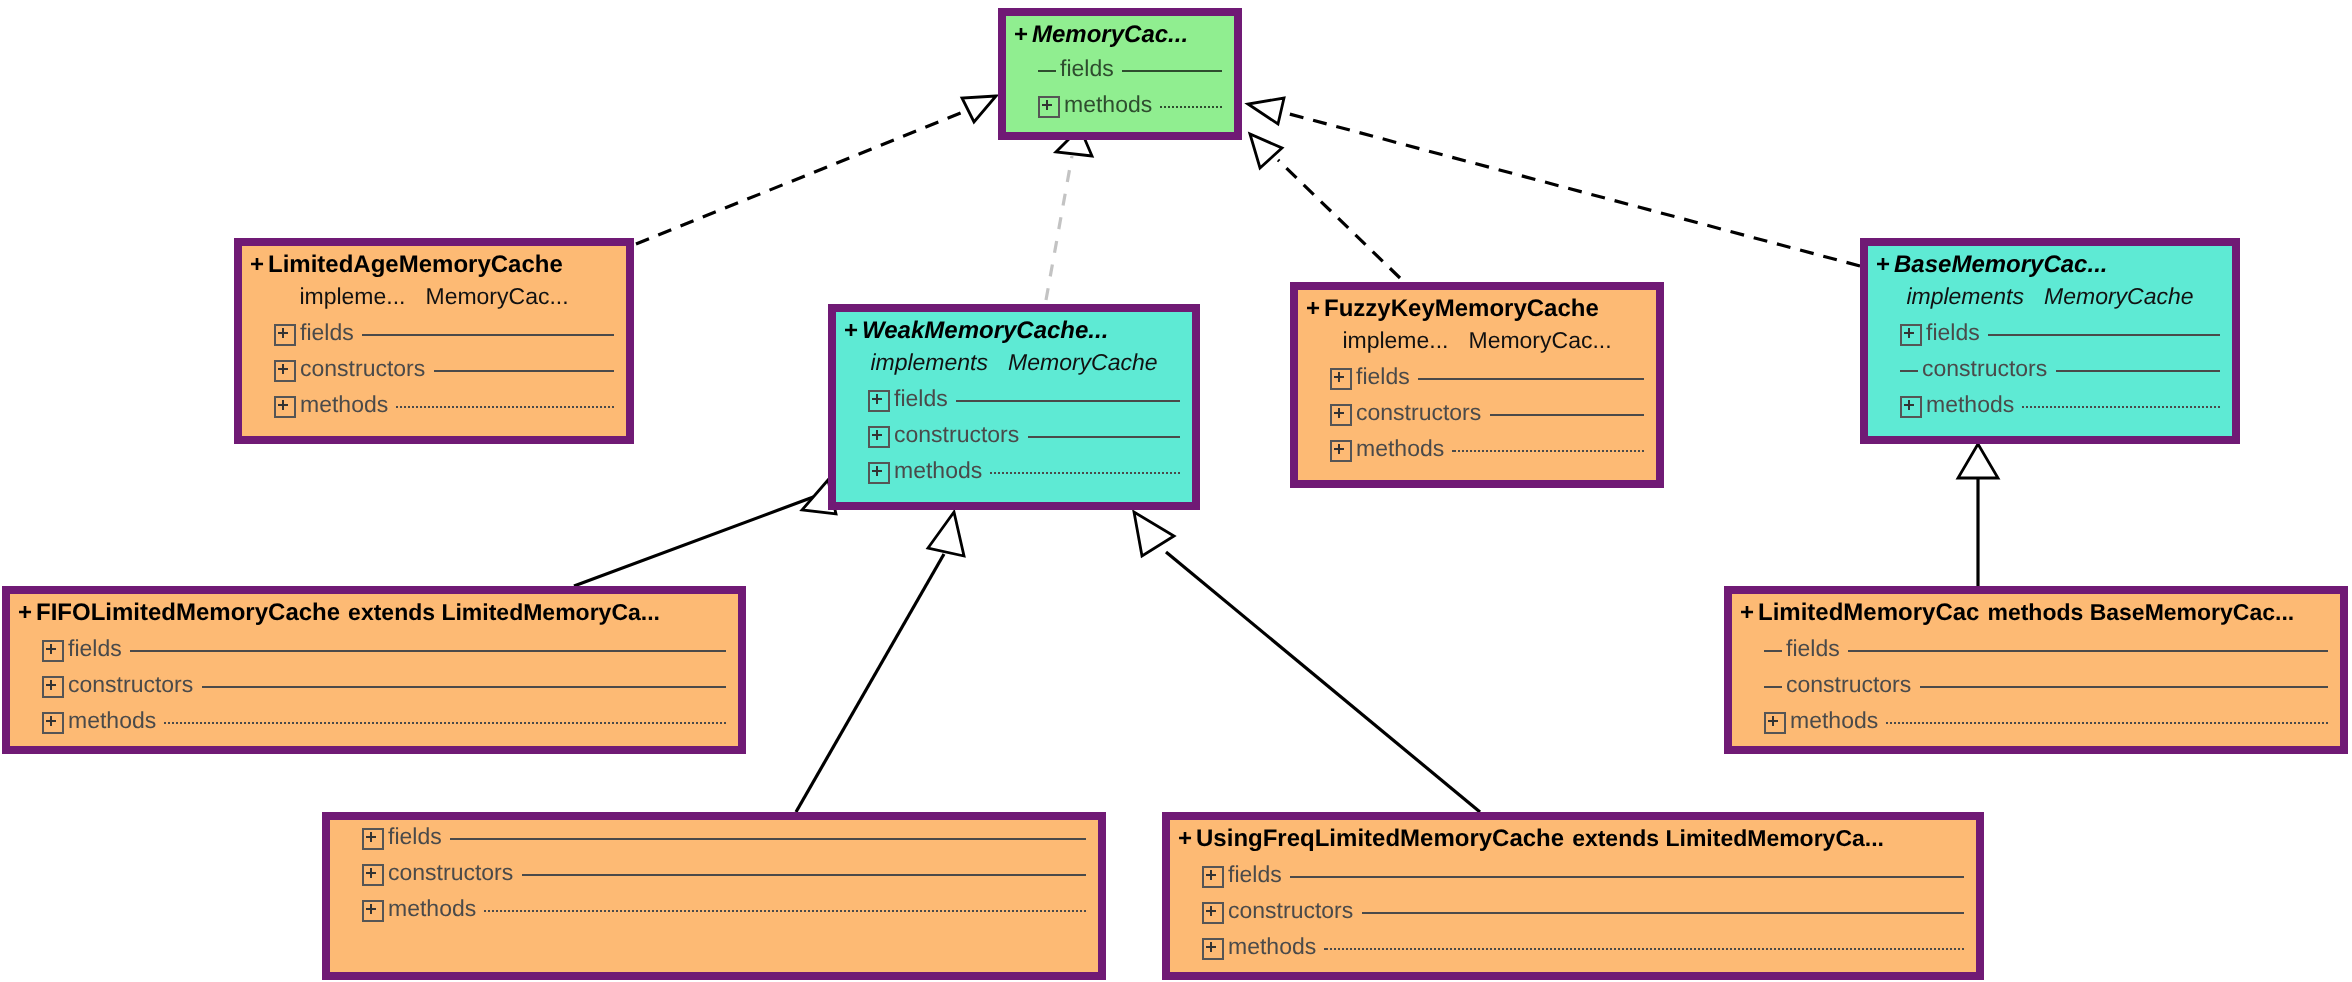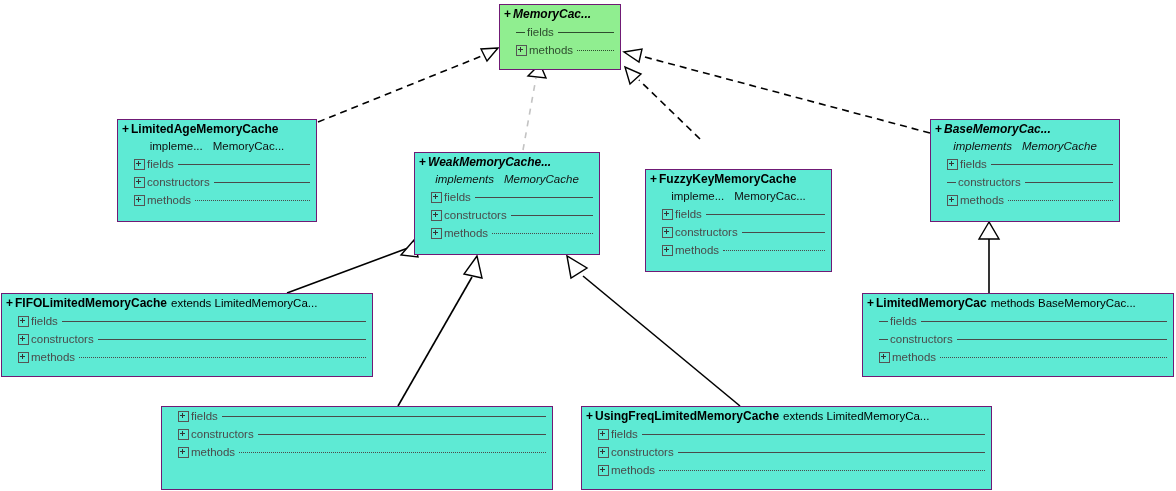--- a/index.html
+++ b/index.html
@@ -6,37 +6,37 @@
   body{
     width:1176px;height:491px;position:relative;overflow:hidden;
     font-family:"Liberation Sans","DejaVu Sans",sans-serif;
   }
   #canvas{position:absolute;left:0;top:0;width:1176px;height:491px;}
   svg.edges{position:absolute;left:0;top:0;width:1176px;height:491px;pointer-events:none;}
 
   .node{
     position:absolute;
     box-sizing:border-box;
-    border:1px solid #701a75;
+    border:4px solid #701a75;
     overflow:hidden;
   }
   .node.green{background:#90ee90;}
-  .node.blue{background:#5eead4;}
+  .node.blue{background:#fdba74;}
   .node.yellow{background:#5eead4;}
 
   .title{
     font-size:12px;font-weight:bold;color:#000;
     padding:2px 4px 1px 4px;
     white-space:nowrap;
     line-height:15px;
   }
   .title .plus{font-weight:bold;font-style:normal;margin-right:2px;}
   .title .cname{font-weight:bold;}
   .title .cname.italic{font-style:italic;}
-  .title .ext{font-weight:normal;font-style:normal;font-size:11.5px;margin-left:4px;}
+  .title .ext{font-weight:bold;font-style:normal;font-size:11.5px;margin-left:4px;}
 
   .impl{
     font-size:11.5px;color:#111;font-style:italic;
     white-space:nowrap;text-align:center;line-height:14px;
     padding:1px 4px 2px 4px;
   }
   .impl .kw{font-style:italic;}
   .impl .tgt{font-style:italic;margin-left:10px;}
   .impl.nonitalic{font-style:normal;}
   .impl.nonitalic .kw,.impl.nonitalic .tgt{font-style:normal;}
@@ -182,21 +182,21 @@
       <span class="lbl">constructors</span>
       <span class="rule"></span>
     </div>
     <div class="sec">
       <span class="handle plus"></span>
       <span class="lbl">methods</span>
       <span class="rule dotted"></span>
     </div>
   </div>
 
-  <div class="node blue" style="left:645px;top:141px;width:187px;height:103px;margin-top:28px;">
+  <div class="node blue" style="left:645px;top:141px;width:187px;height:103px;">
     <div class="title">
       <span class="plus">+</span><span class="cname">FuzzyKeyMemoryCache</span>
     </div>
     <div class="impl nonitalic">
       <span class="kw">impleme...</span><span class="tgt">MemoryCac...</span>
     </div>
     <div class="sec">
       <span class="handle plus"></span>
       <span class="lbl">fields</span>
       <span class="rule"></span>

